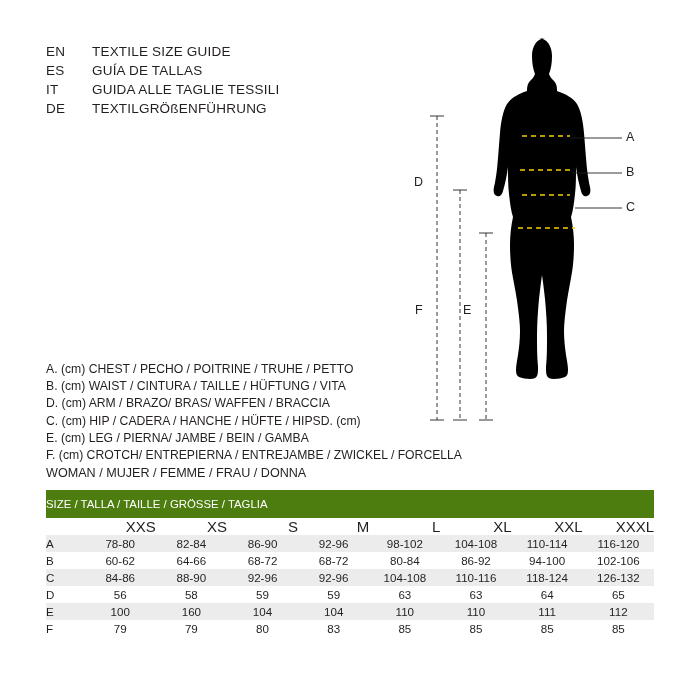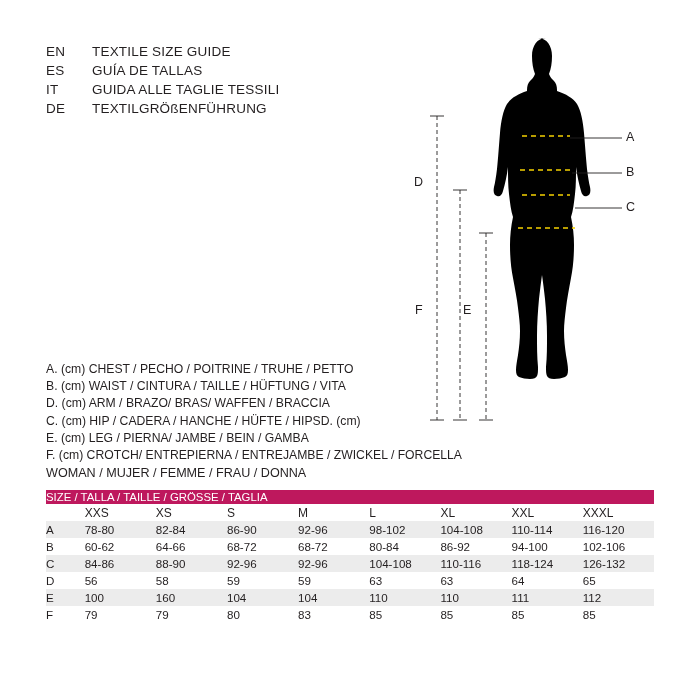--- a/index.html
+++ b/index.html
@@ -70,45 +70,46 @@
     width: 608px;
     border-collapse: collapse;
     font-size: 11.6px;
   }
   #size-table td, #size-table th {
     padding: 0;
     margin: 0;
     border: none;
   }
   .hdr-cell {
-    background: #be185d;
+    background: #4d7c0f;
     color: #ffffff;
-    height: 14px;
+    height: 28px;
     font-weight: 400;
     text-align: left;
     padding-left: 4px;
     font-size: 11.4px;
   }
   .col-label {
     width: 38px;
     padding-left: 4px;
     text-align: left;
   }
   .row-band {
     height: 17px;
   }
   .band-light { background: #ffffff; }
   .band-grey { background: #ececec; }
   .sz-cell {
+    text-align: center;
     width: 70px;
   }
   .sz-head {
-    text-align: left;
+    text-align: right;
     width: 70px;
-    font-size: 12px;
+    font-size: 15px;
   }
 
   
   #figure-area {
     position: absolute;
     left: 400px;
     top: 20px;
     width: 290px;
     height: 440px;
   }

